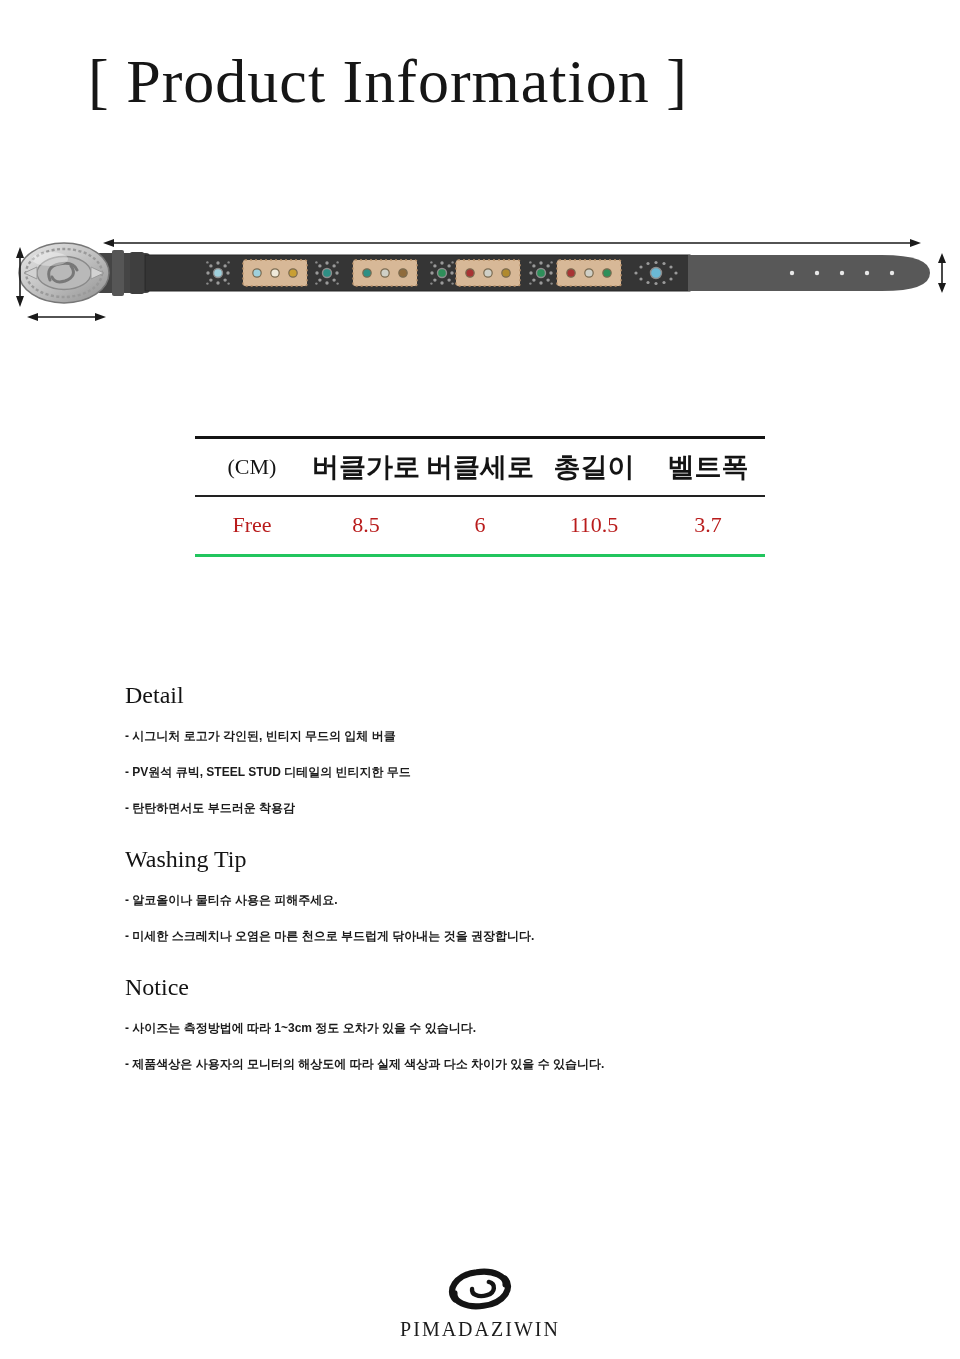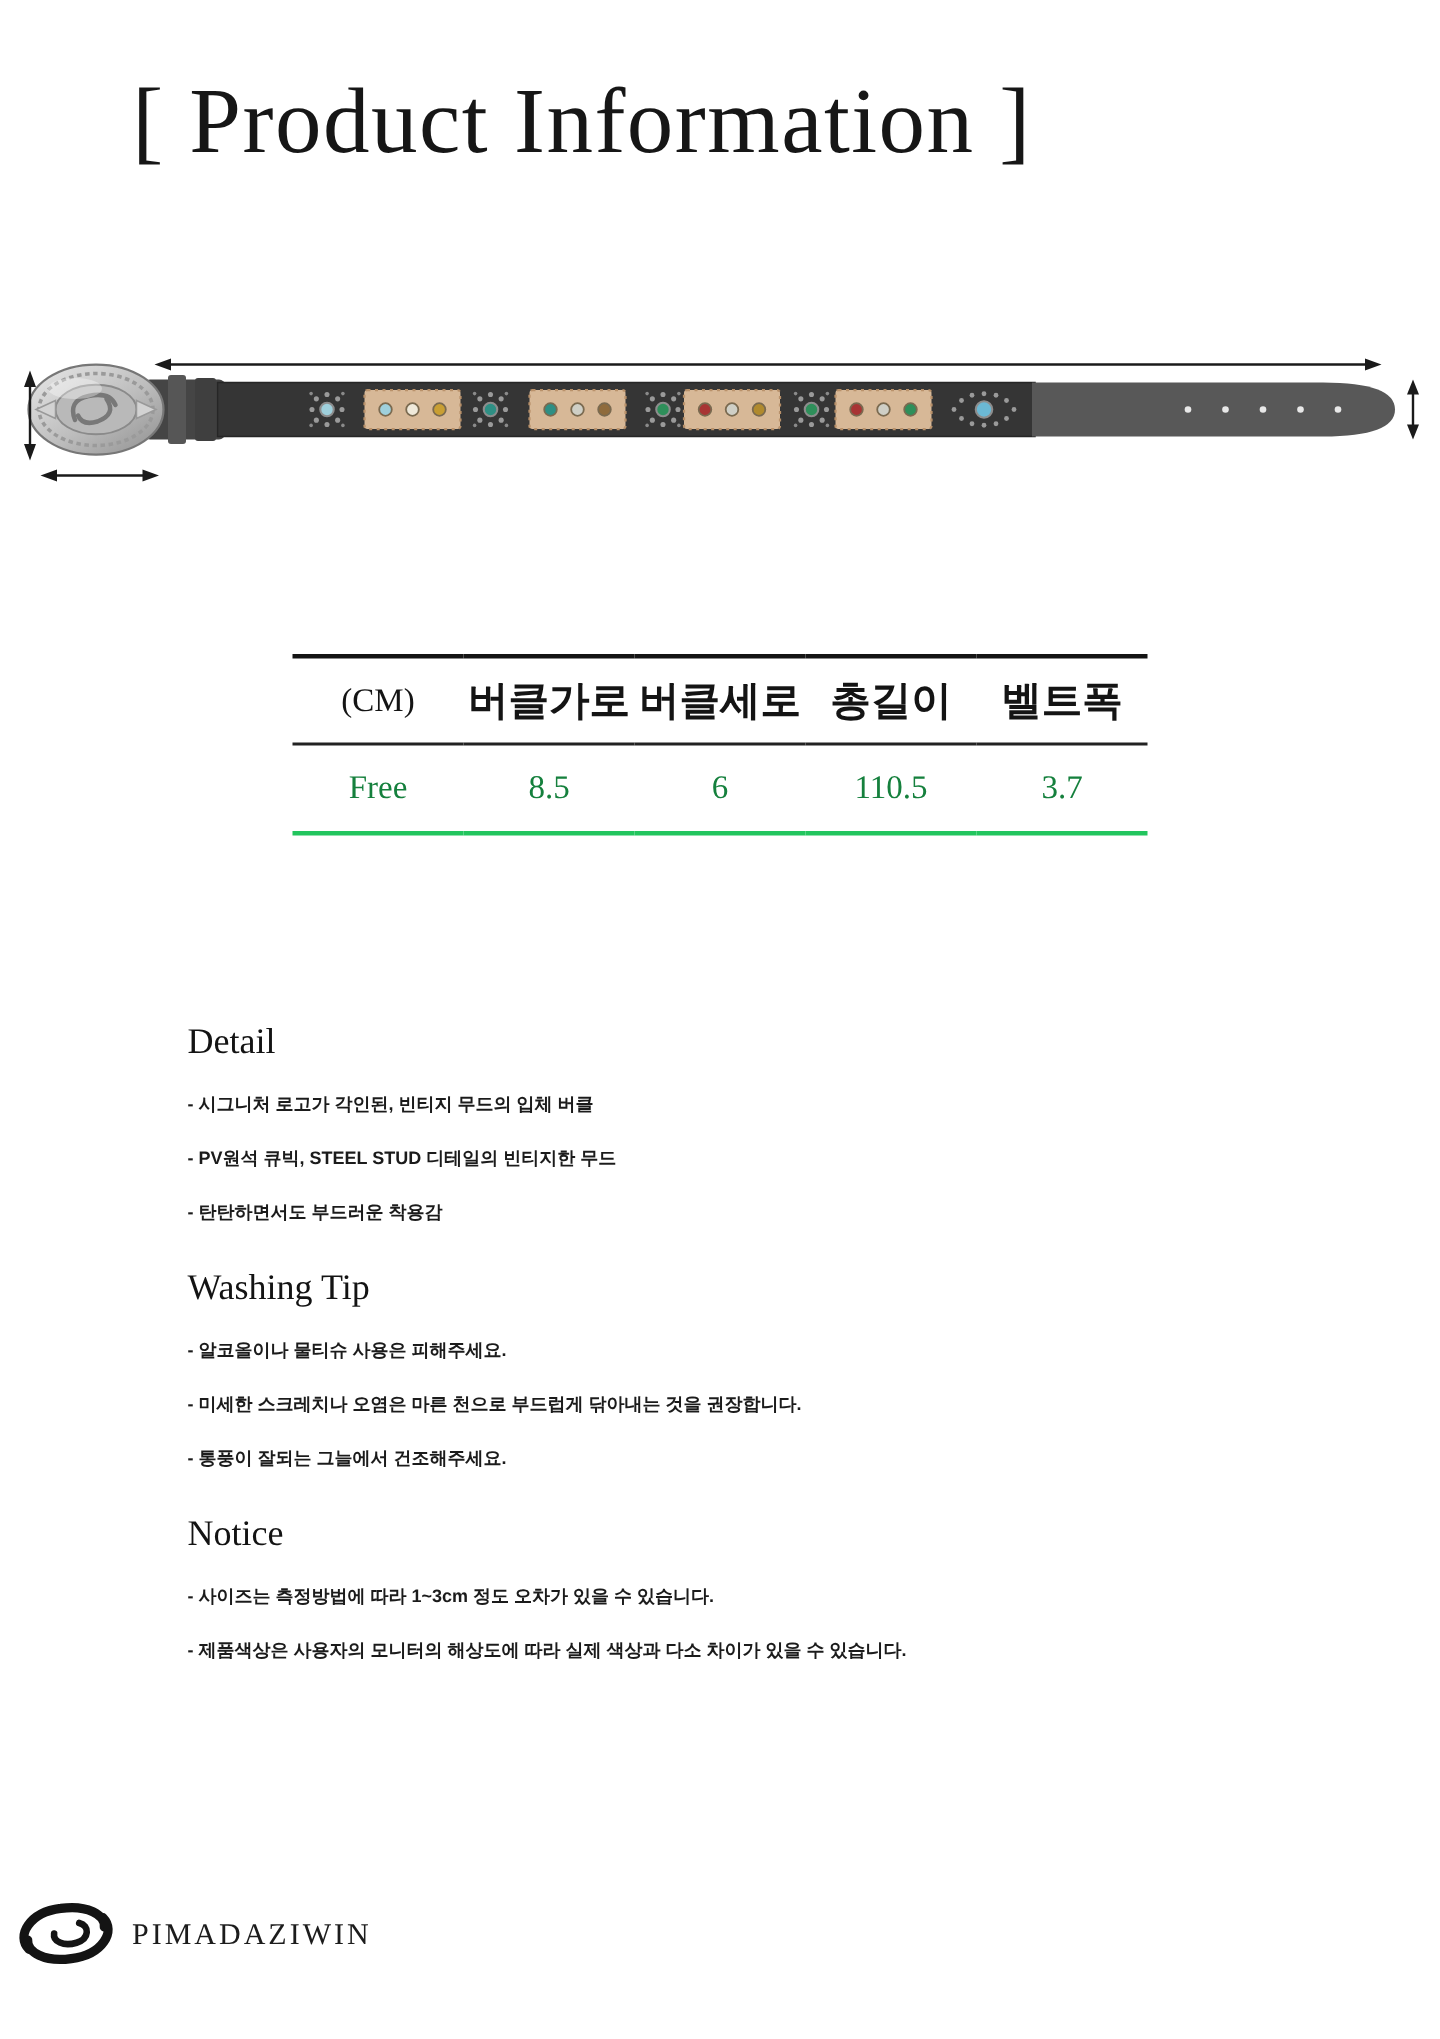--- a/index.html
+++ b/index.html
@@ -36,39 +36,39 @@
     font-family:Liberation Mono, monospace;
     font-size:27px;font-weight:700;color:#141414;
     height:58px;vertical-align:middle;
     border-bottom:2px solid #222222;
   }
   .size-table th.unit{
     font-family:"Liberation Serif",serif;font-weight:400;font-size:22px;
   }
   .size-table td{
     font-family:"Liberation Serif",serif;
-    font-size:22px;color:#15803d;height:60px;vertical-align:middle;text-align:center;
+    font-size:22px;color:#b91c1c;height:60px;vertical-align:middle;text-align:center;
   }
 
   .sections{position:absolute;top:680px;left:110px;width:800px;}
   .section{margin-bottom:18px;margin-left:15px;}
   .section h2{
     font-family:"Liberation Serif",serif;
     font-size:24px;font-weight:400;color:#131313;
     line-height:30px;margin-bottom:8px;
   }
   .section ul{list-style:none;}
   .section li{
     font-size:12px;font-weight:700;color:#1b1b1b;
     line-height:36px;white-space:nowrap;
   }
 
   .brand-footer{
     position:absolute;top:1262px;left:0;width:960px;
-    display:flex;flex-direction:row;align-items:center;
+    display:flex;flex-direction:column;align-items:center;
   }
   .brand-footer .brand-name{
     font-family:"Liberation Serif",serif;
     font-size:20px;letter-spacing:2px;color:#1c1c1c;margin-top:2px;
   }
 </style>
 </head>
 <body>
 
 <h1 class="page-title">[ Product Information ]</h1>
@@ -237,21 +237,20 @@
       <li>- 탄탄하면서도 부드러운 착용감</li>
     </ul>
   </div>
 
 
   <div class="section">
     <h2>Washing Tip</h2>
     <ul>
       <li>- 알코올이나 물티슈 사용은 피해주세요.</li>
       <li>- 미세한 스크레치나 오염은 마른 천으로 부드럽게 닦아내는 것을 권장합니다.</li>
-      <li>- 통풍이 잘되는 그늘에서 건조해주세요.</li>
     </ul>
   </div>
 
   <div class="section">
     <h2>Notice</h2>
     <ul>
       <li>- 사이즈는 측정방법에 따라 1~3cm 정도 오차가 있을 수 있습니다.</li>
       <li>- 제품색상은 사용자의 모니터의 해상도에 따라 실제 색상과 다소 차이가 있을 수 있습니다.</li>
     </ul>
   </div>

